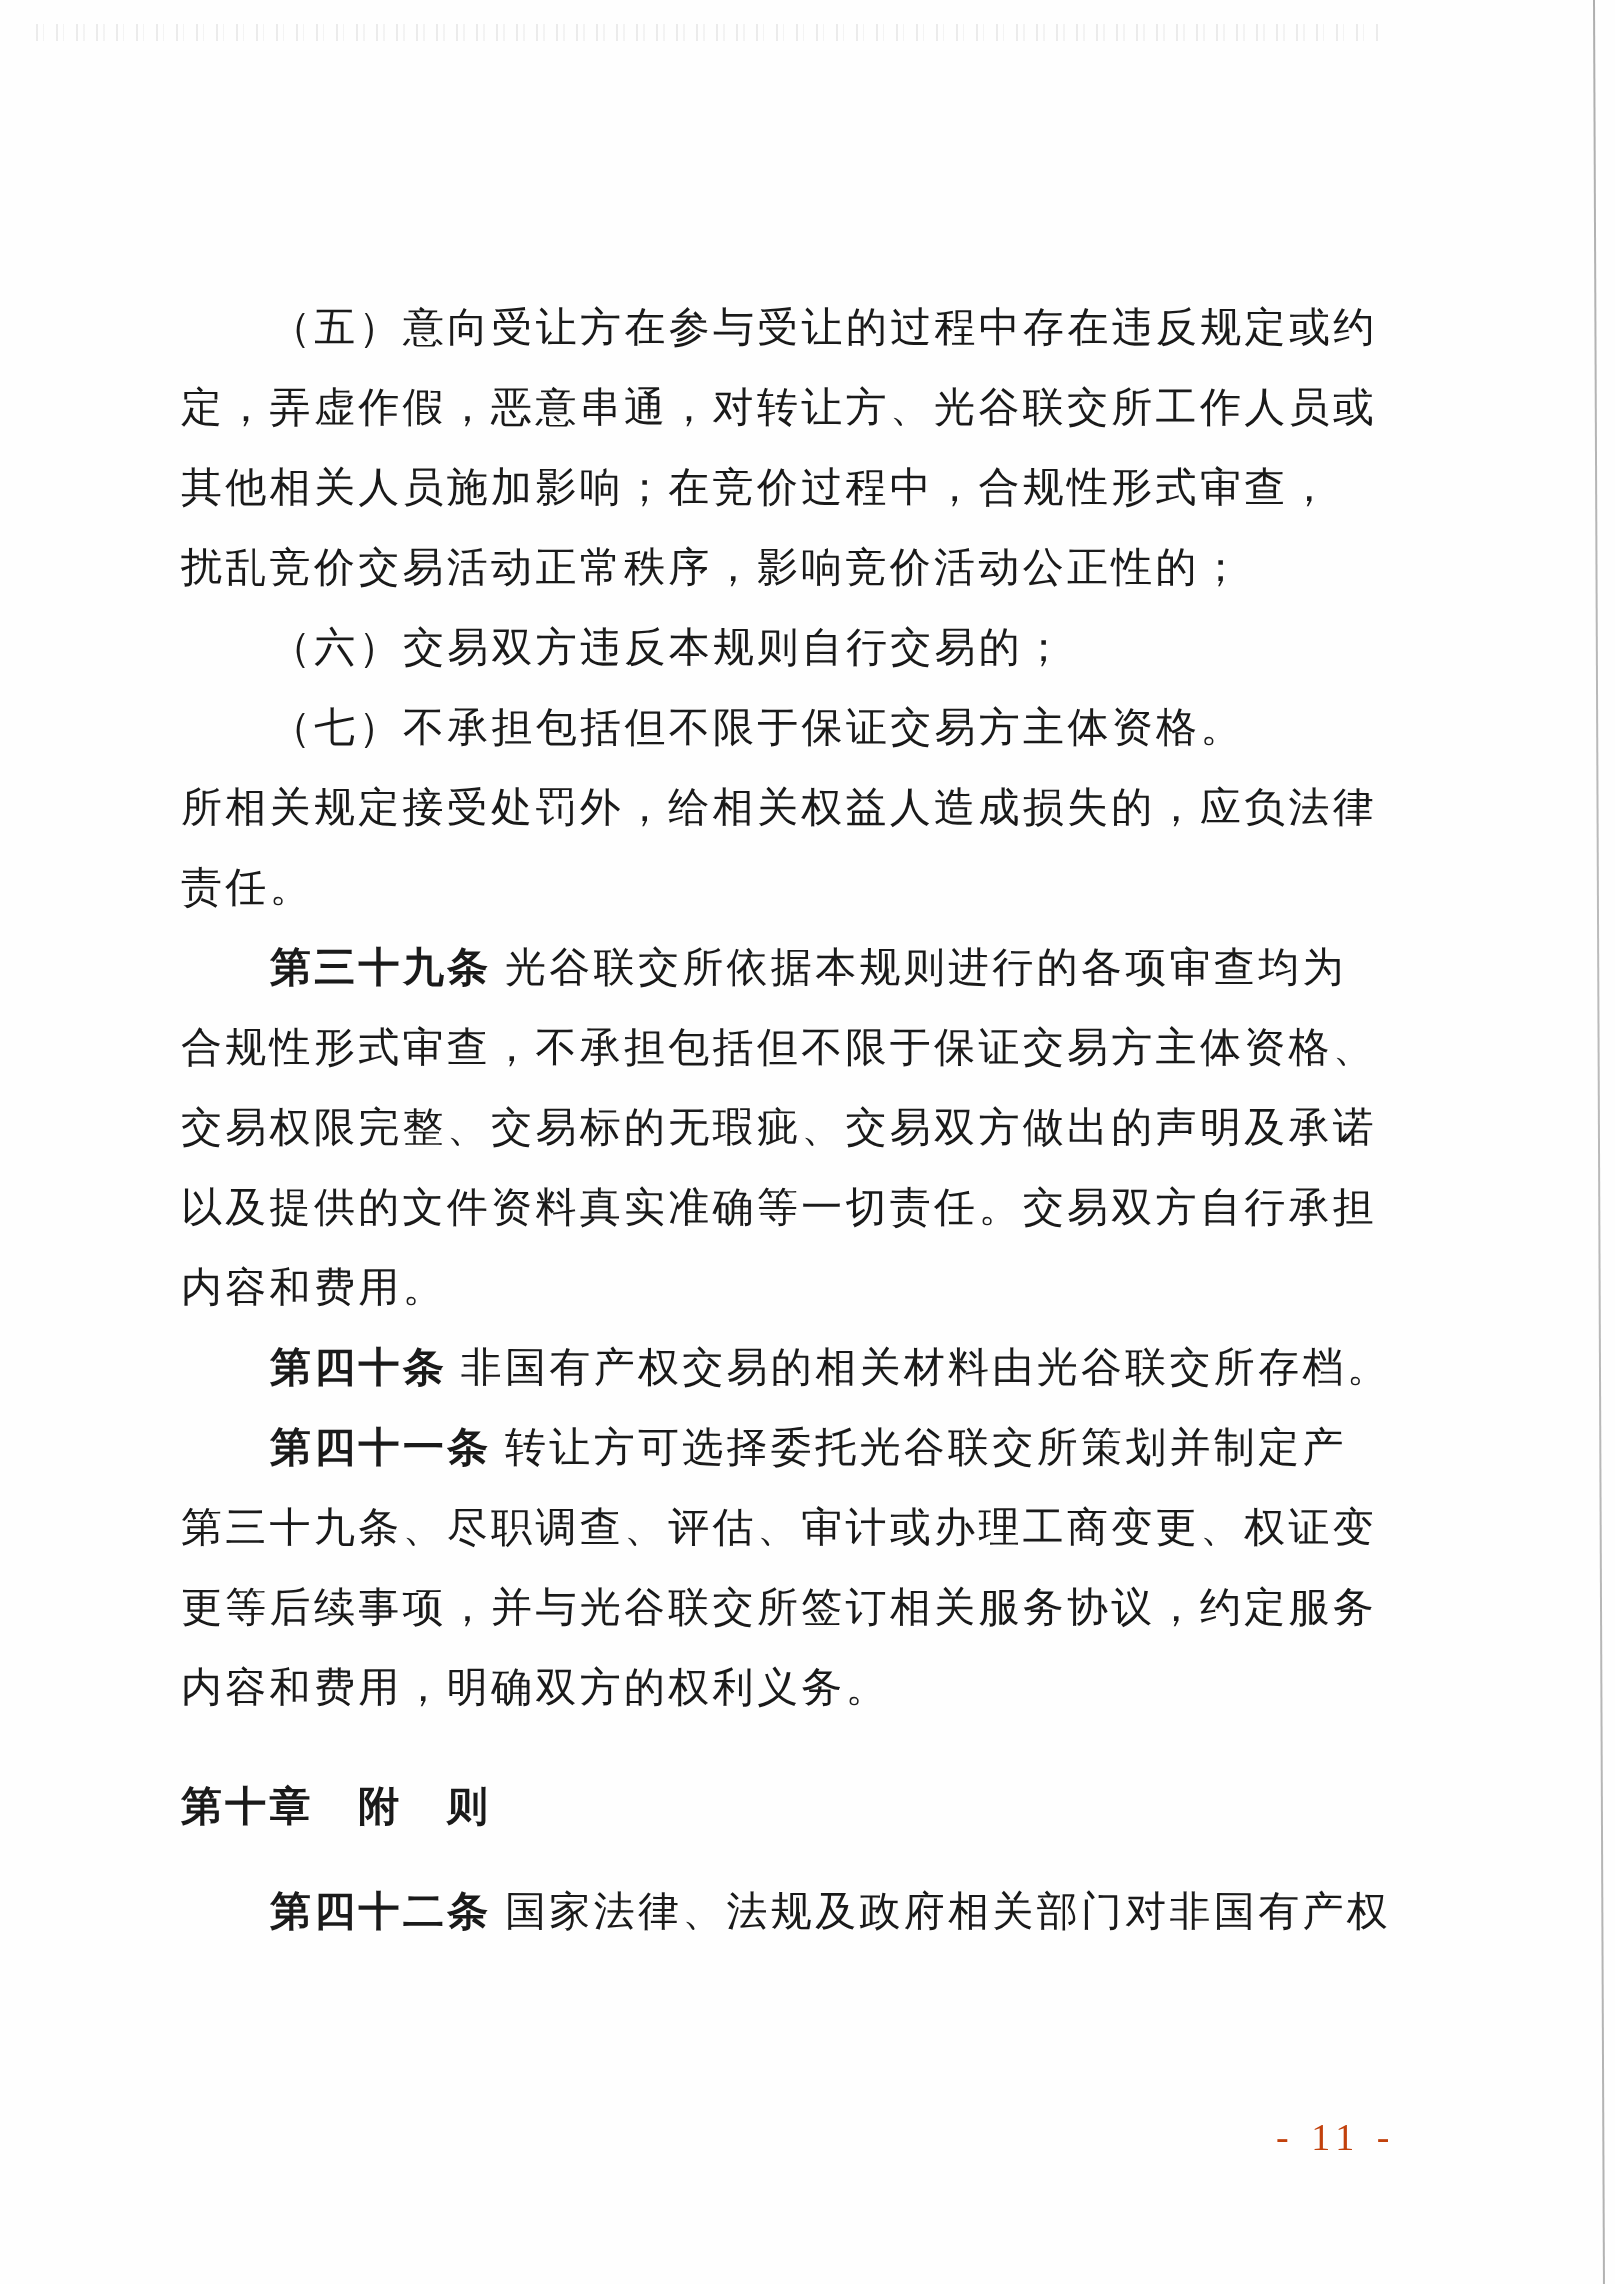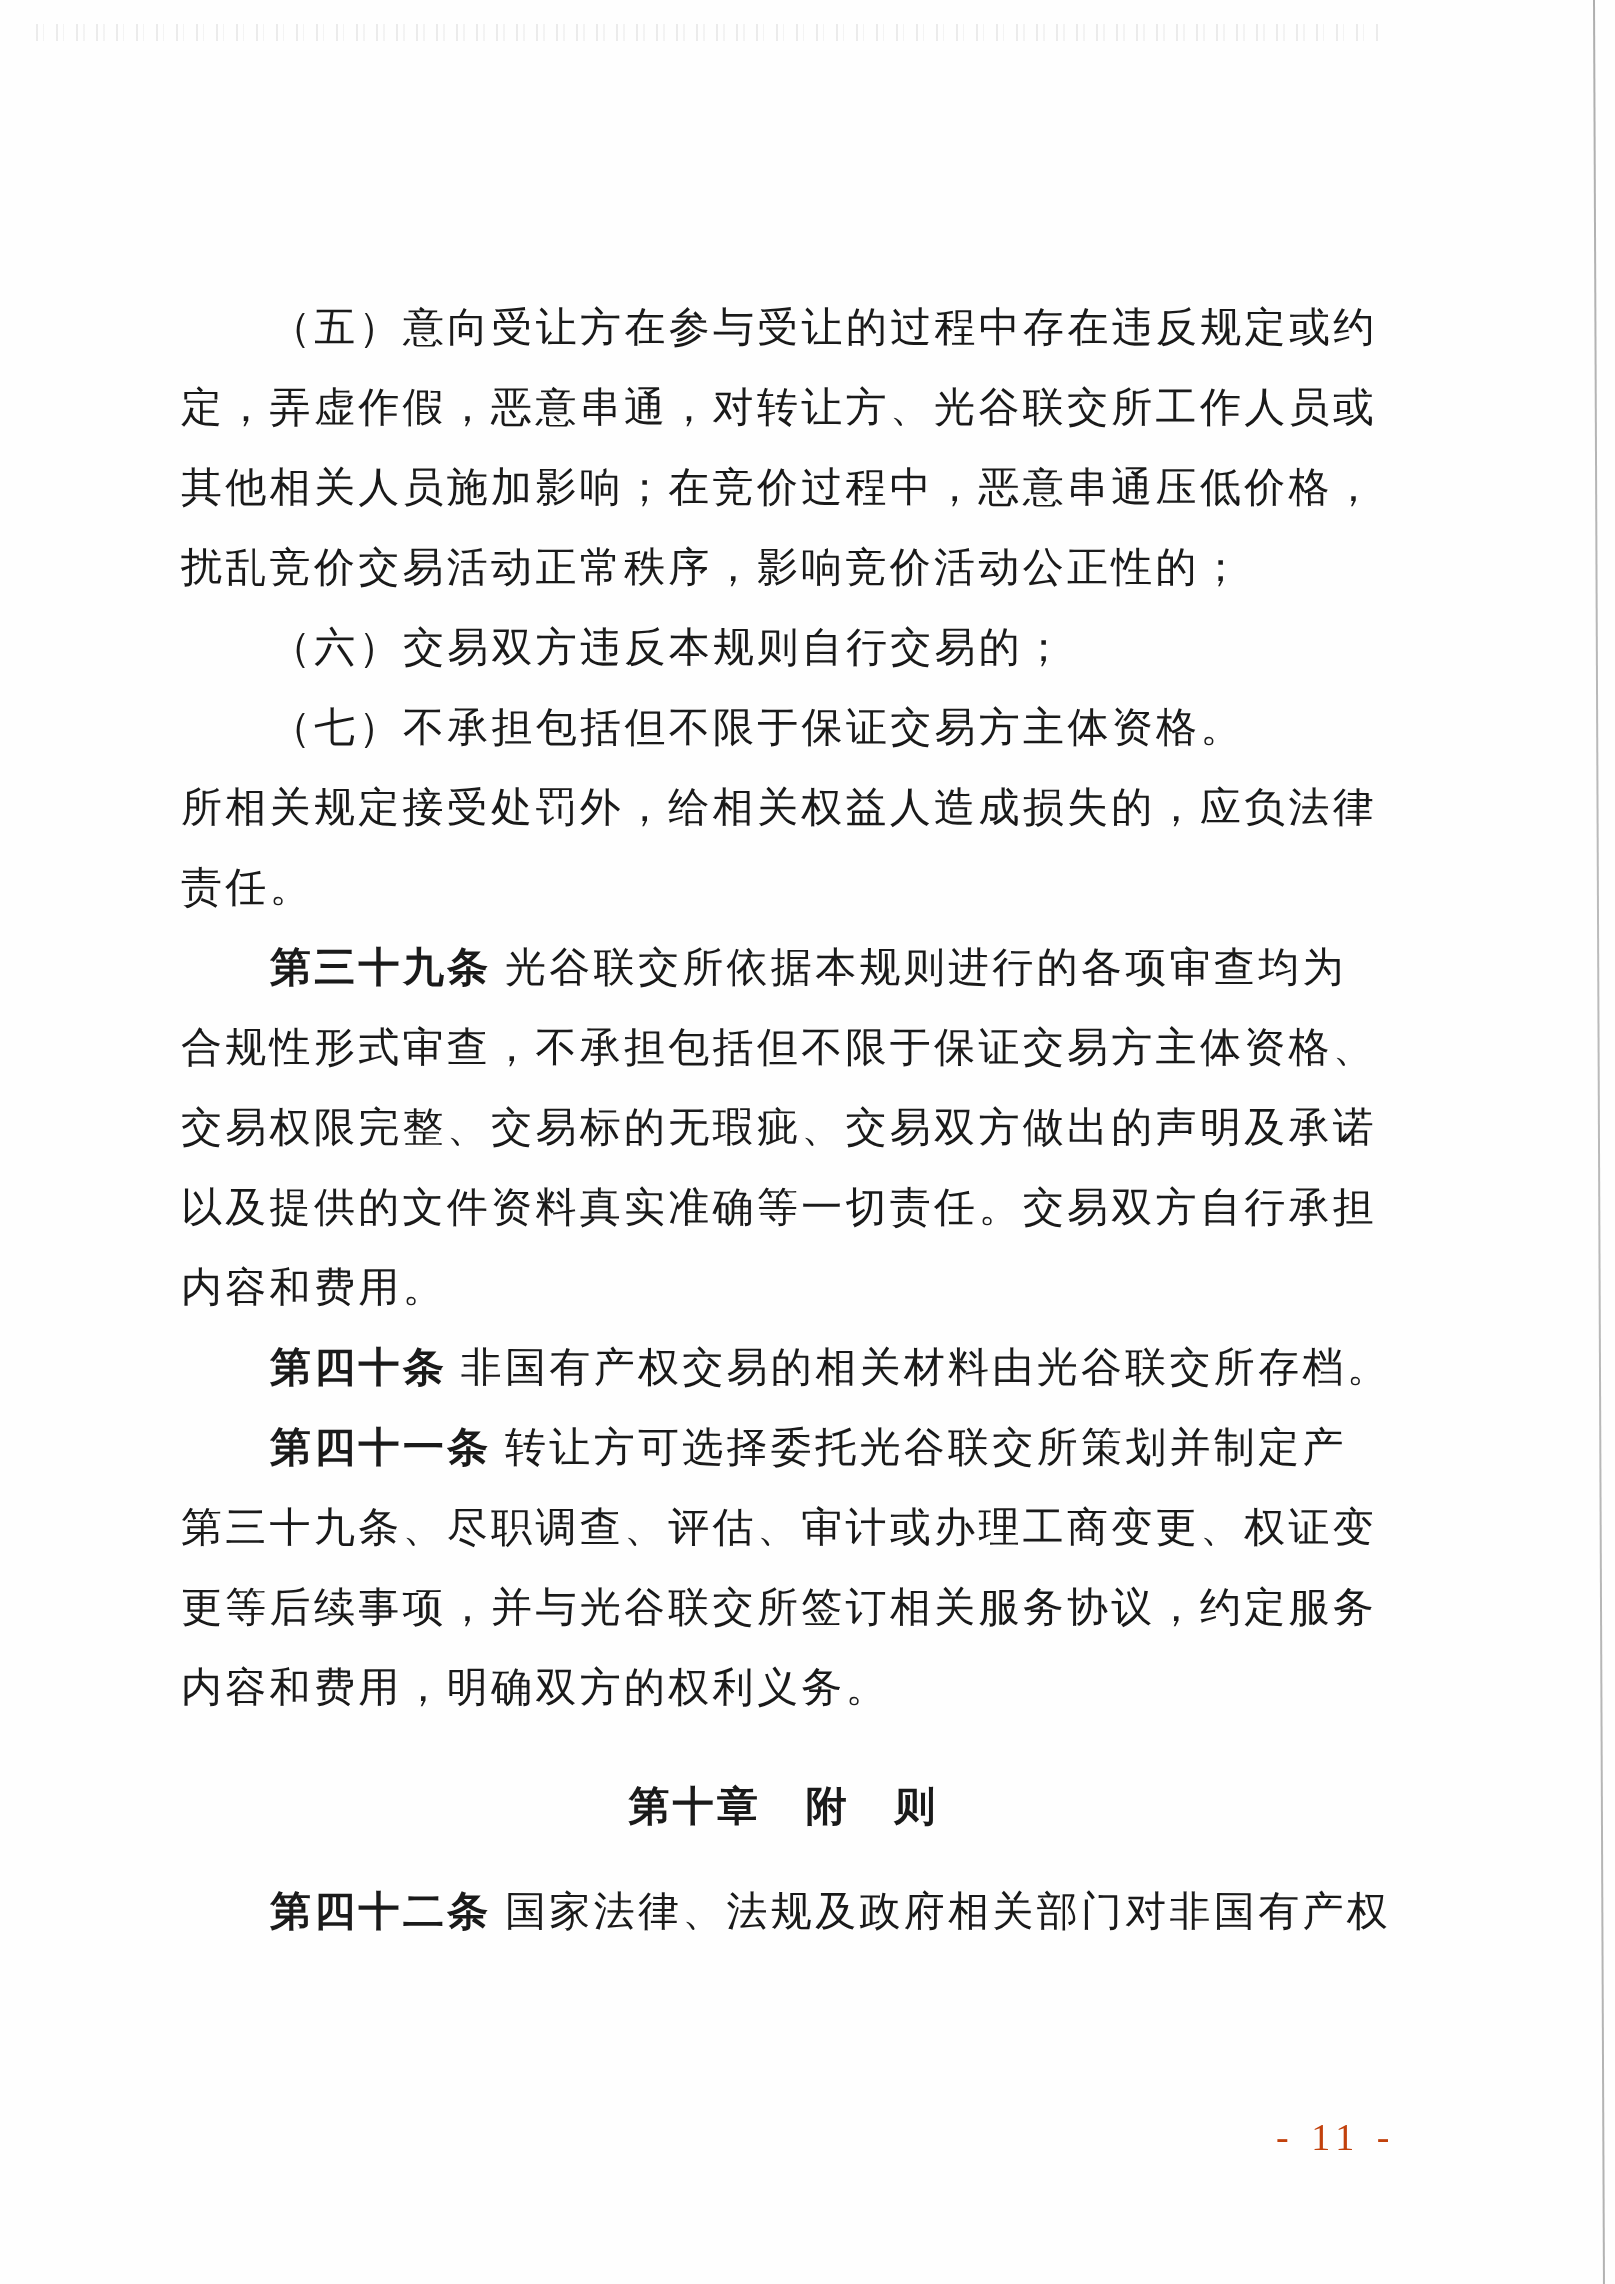--- a/index.html
+++ b/index.html
@@ -55,21 +55,20 @@
   .line.ind {
     padding-left: 89px;
   }
   .b {
     font-weight: bold;
   }
   .heading {
     height: 80px;
     margin-top: 39px;
     margin-bottom: 25px;
-    text-align: center;
     font-weight: bold;
     white-space: nowrap;
   }
   .page-number {
     position: absolute;
     top: 2115px;
     right: 220px;
     font-size: 38px;
     letter-spacing: 6.5px;
     color: #c2410c;
@@ -77,21 +76,21 @@
 </style>
 </head>
 <body>
 
 <div class="scan-noise"></div>
 <div class="scan-edge"></div>
 
 <div class="content">
   <div class="line ind"><span class="b"></span><span>（五）意向受让方在参与受让的过程中存在违反规定或约</span></div>
   <div class="line"><span class="b"></span><span>定，弄虚作假，恶意串通，对转让方、光谷联交所工作人员或</span></div>
-  <div class="line"><span class="b"></span><span>其他相关人员施加影响；在竞价过程中，恶意串通压低价格，</span></div>
+  <div class="line"><span class="b"></span><span>其他相关人员施加影响；在竞价过程中，合规性形式审查，</span></div>
   <div class="line"><span class="b"></span><span>扰乱竞价交易活动正常秩序，影响竞价活动公正性的；</span></div>
   <div class="line ind"><span class="b"></span><span>（六）交易双方违反本规则自行交易的；</span></div>
   <div class="line ind"><span class="b"></span><span>（七）不承担包括但不限于保证交易方主体资格。</span></div>
   <div class="line"><span class="b"></span><span>所相关规定接受处罚外，给相关权益人造成损失的，应负法律</span></div>
   <div class="line"><span class="b"></span><span>责任。</span></div>
   <div class="line ind"><span class="b">第三十九条</span><span> 光谷联交所依据本规则进行的各项审查均为</span></div>
   <div class="line"><span class="b"></span><span>合规性形式审查，不承担包括但不限于保证交易方主体资格、</span></div>
   <div class="line"><span class="b"></span><span>交易权限完整、交易标的无瑕疵、交易双方做出的声明及承诺</span></div>
   <div class="line"><span class="b"></span><span>以及提供的文件资料真实准确等一切责任。交易双方自行承担</span></div>
   <div class="line"><span class="b"></span><span>内容和费用。</span></div>

